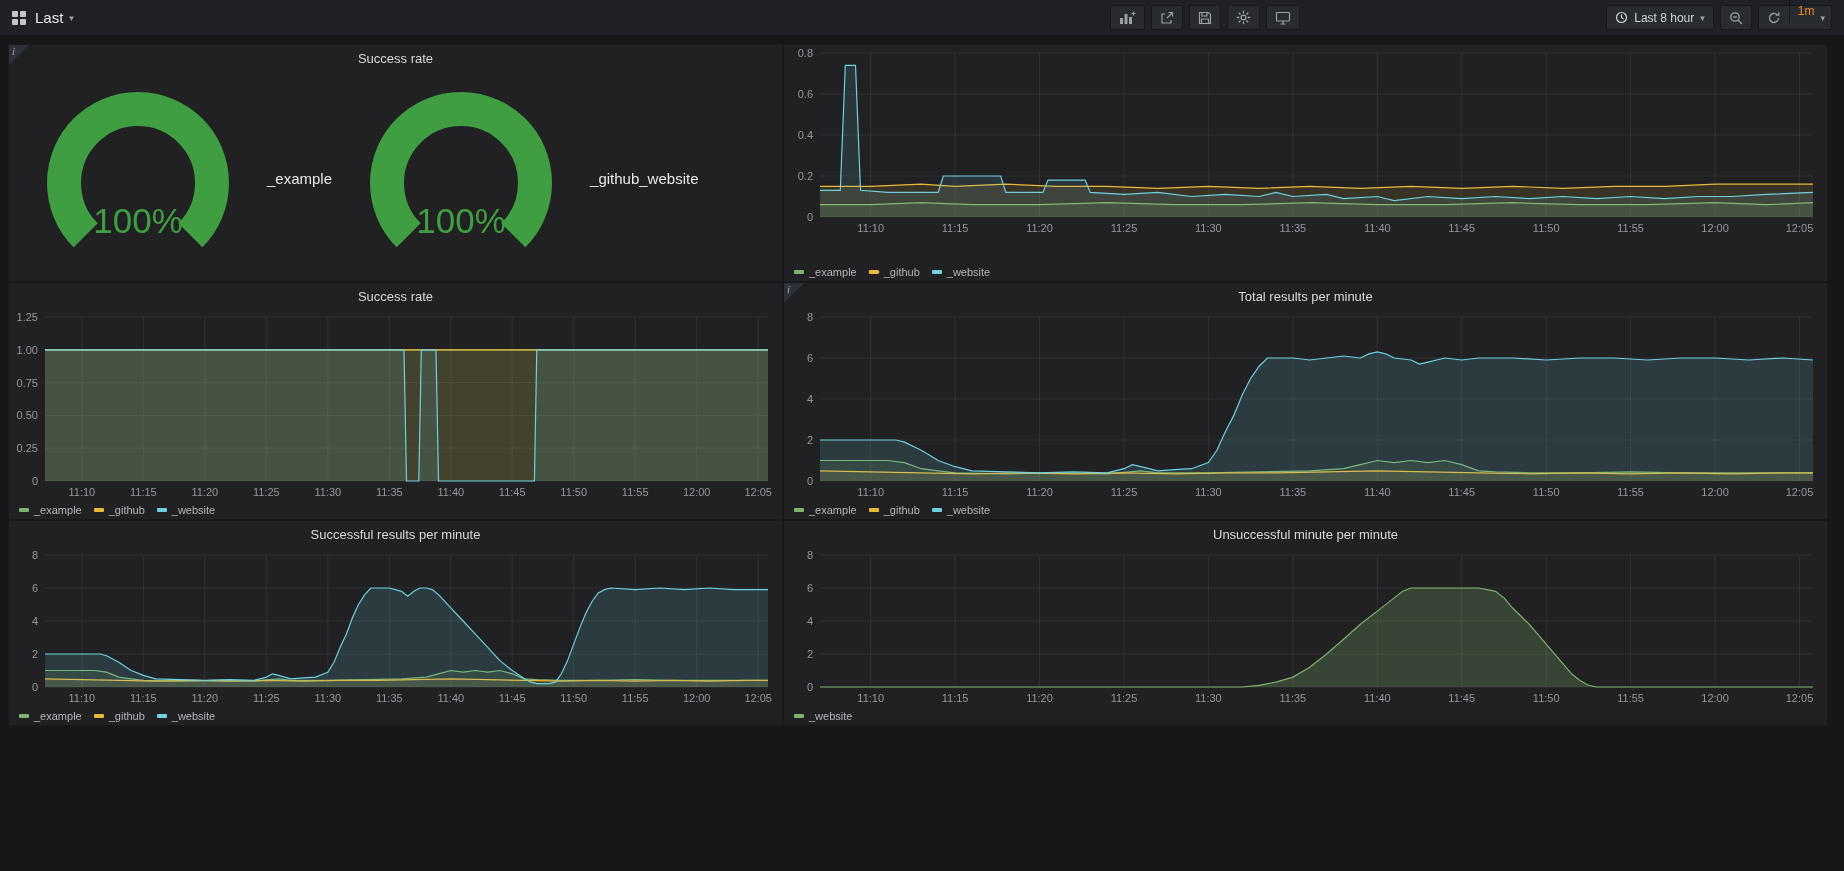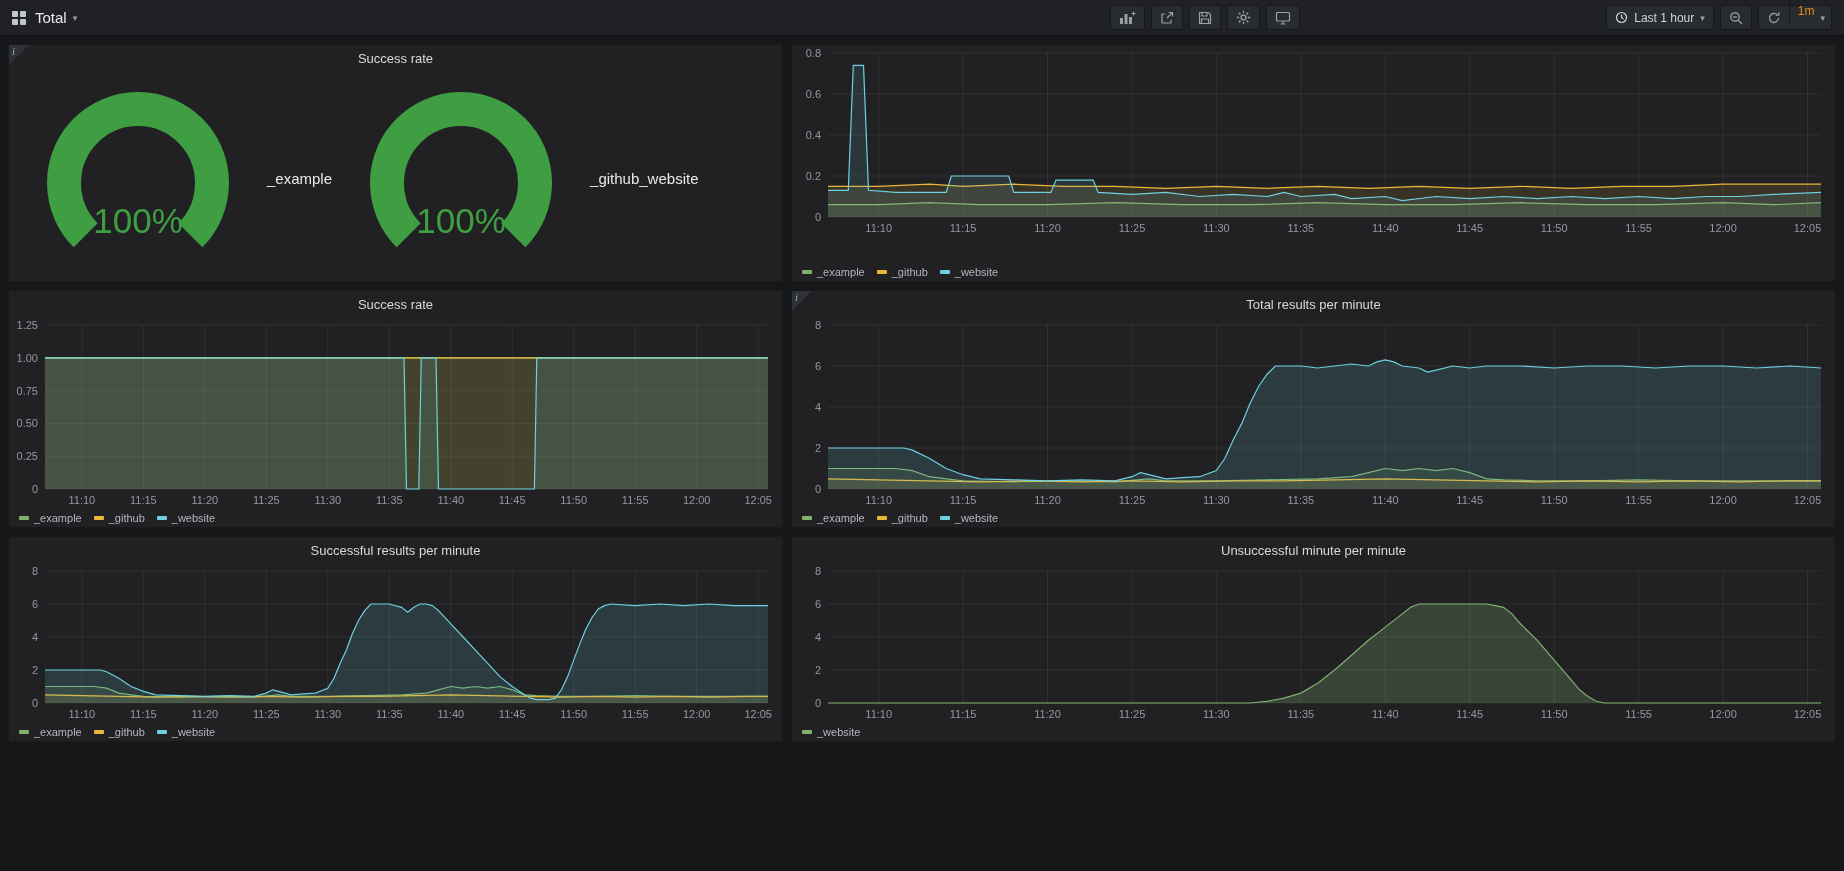--- a/index.html
+++ b/index.html
@@ -14,21 +14,21 @@
   .brand{font-size:15px;color:#e8e9ea;cursor:pointer}
   .caret{font-size:9px;color:#9aa0a6;margin-left:6px}
   .nav-right{margin-left:auto;display:flex;align-items:center}
   .nav-btn{height:25px;min-width:30px;display:inline-flex;align-items:center;justify-content:center;background:#282b30;border:1px solid #17181b;border-radius:2px;margin-left:6px;color:#cfd2d6;font-size:12px;padding:0 8px;cursor:pointer;white-space:nowrap}
   .nav-btn svg{display:block}
   .nav-btn .lbl{margin:0 6px 0 6px}
   .nav-btn.gap-after{margin-right:300px}
   .refresh-val{color:#eb8b1a;margin:0 4px 14px 8px;border-left:1px solid #17181b;padding-left:8px;height:25px;display:inline-flex;align-items:center}
 
   
-  .grid-main{display:grid;grid-template-columns:775px 1045px;grid-template-rows:238px 238px 206px;gap:8px;padding:8px}
+  .grid-main{display:grid;grid-template-columns:775px 1045px;grid-template-rows:238px 238px 206px;gap:0;padding:8px}
   .panel{background:#212124;border:1px solid #18191c;position:relative;display:flex;flex-direction:column}
   .panel-header{height:26px;flex:0 0 26px;display:flex;align-items:center;justify-content:center;font-size:13px;font-weight:500;color:#d8d9da;cursor:pointer}
   .panel-body{flex:1;min-height:0;display:flex;flex-direction:column}
   .chart-host{flex:1;min-height:0}
   .chart-host svg{display:block}
   .legend{height:18px;flex:0 0 18px;display:flex;align-items:center;padding:0 10px;font-size:11px;color:#b3b6bc;gap:12px}
   .lg-item{display:inline-flex;align-items:center;cursor:pointer}
   .lg-item i{display:inline-block;width:10px;height:4px;margin-right:5px;border-radius:1px}
 
   .info-corner{position:absolute;top:0;left:0;width:0;height:0;border-top:20px solid #2e3238;border-right:20px solid transparent;z-index:2;cursor:pointer}
@@ -48,21 +48,21 @@
 <body>
 
 <div class="navbar">
   <div class="nav-left">
     <span class="apps-icon">
         <i></i>
         <i></i>
         <i></i>
         <i></i>
       </span>
-    <span class="brand">Total</span>
+    <span class="brand">Last</span>
     <span class="caret">▾</span>
   </div>
   <div class="nav-right">
     <span class="nav-btn">
       <svg width="17" height="14" viewBox="0 0 17 14">
           <rect x="1" y="7" width="3" height="6" fill="#9aa0a6"></rect>
           <rect x="5.5" y="3" width="3" height="10" fill="#9aa0a6"></rect>
           <rect x="10" y="6" width="3" height="7" fill="#9aa0a6"></rect>
           <path d="M12.5 2.5h4M14.5 0.5v4" stroke="#9aa0a6" stroke-width="1.2" fill="none"></path>
         </svg>
@@ -91,21 +91,21 @@
       <svg width="16" height="14" viewBox="0 0 16 14" fill="none" stroke="#9aa0a6" stroke-width="1.2">
           <rect x="1.5" y="1.5" width="13" height="8.5" rx="1"></rect>
           <path d="M5.5 13h5M8 10v3"></path>
         </svg>
     </span>
     <span class="nav-btn">
       <svg width="13" height="13" viewBox="0 0 13 13" fill="none" stroke="#cfd2d6" stroke-width="1.2">
           <circle cx="6.5" cy="6.5" r="5"></circle>
           <path d="M6.5 3.5v3l2 1.5"></path>
         </svg>
-      <span class="lbl">Last 1 hour</span>
+      <span class="lbl">Last 8 hour</span>
       <span class="caret" style="margin-left:0">▾</span>
     </span>
     <span class="nav-btn">
       <svg width="14" height="14" viewBox="0 0 14 14" fill="none" stroke="#9aa0a6" stroke-width="1.3">
           <circle cx="6" cy="6" r="4.2"></circle>
           <path d="M9.2 9.2L13 13"></path>
           <path d="M4 6h4"></path>
         </svg>
     </span>
     <span class="nav-btn" style="padding-right:6px">

